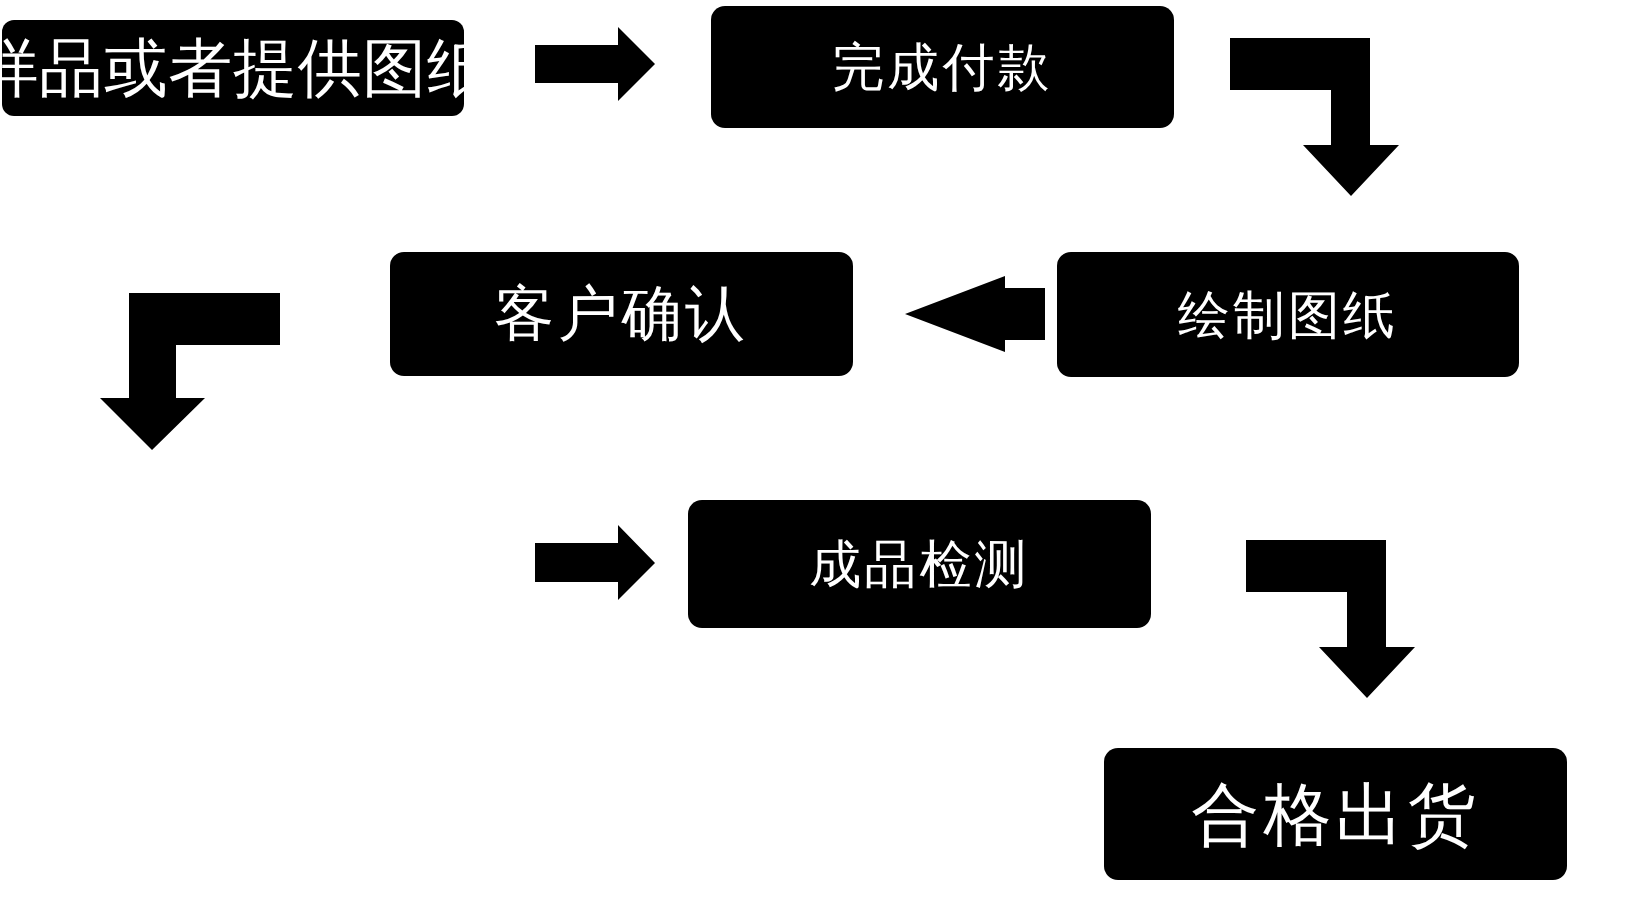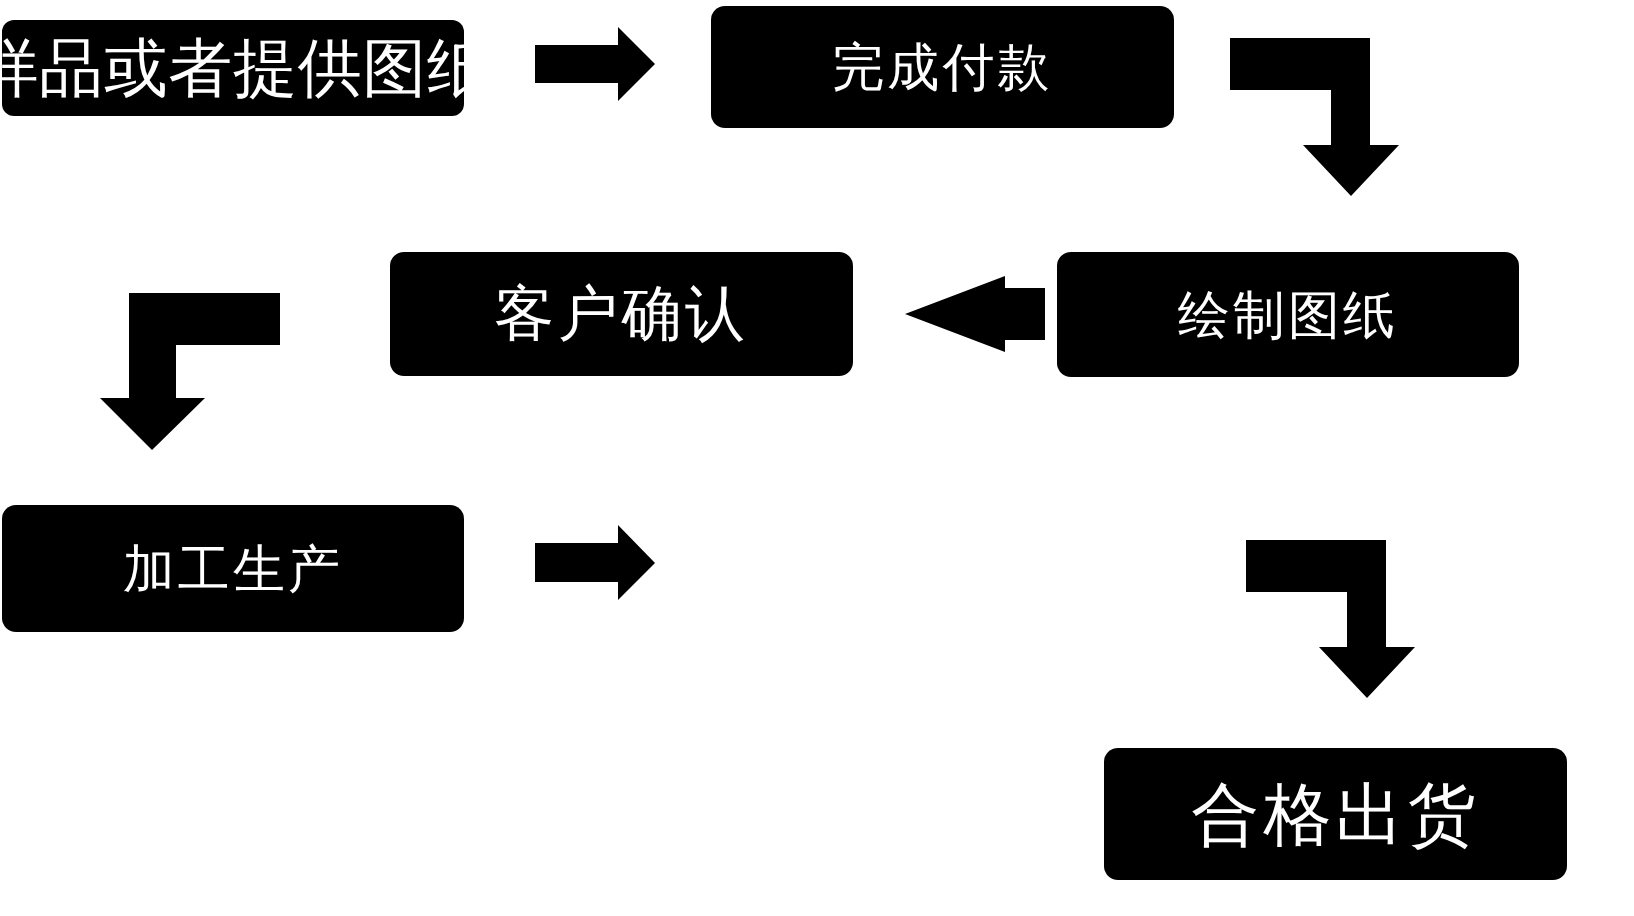--- a/index.html
+++ b/index.html
@@ -86,22 +86,22 @@
   </div>
 
   <div class="node" id="node-drawing">
     <span class="node-label">绘制图纸</span>
   </div>
 
   <div class="node" id="node-confirm">
     <span class="node-label">客户确认</span>
   </div>
 
-  <div class="node" id="node-produce">
-    <span class="node-label">加工生产</span>
+
+  <div class="node" id="node-inspect">
+    <span class="node-label">成品检测</span>
   </div>
-
 
   <div class="node" id="node-ship">
     <span class="node-label">合格出货</span>
   </div>
 
 </div>
 
 </body></html>

